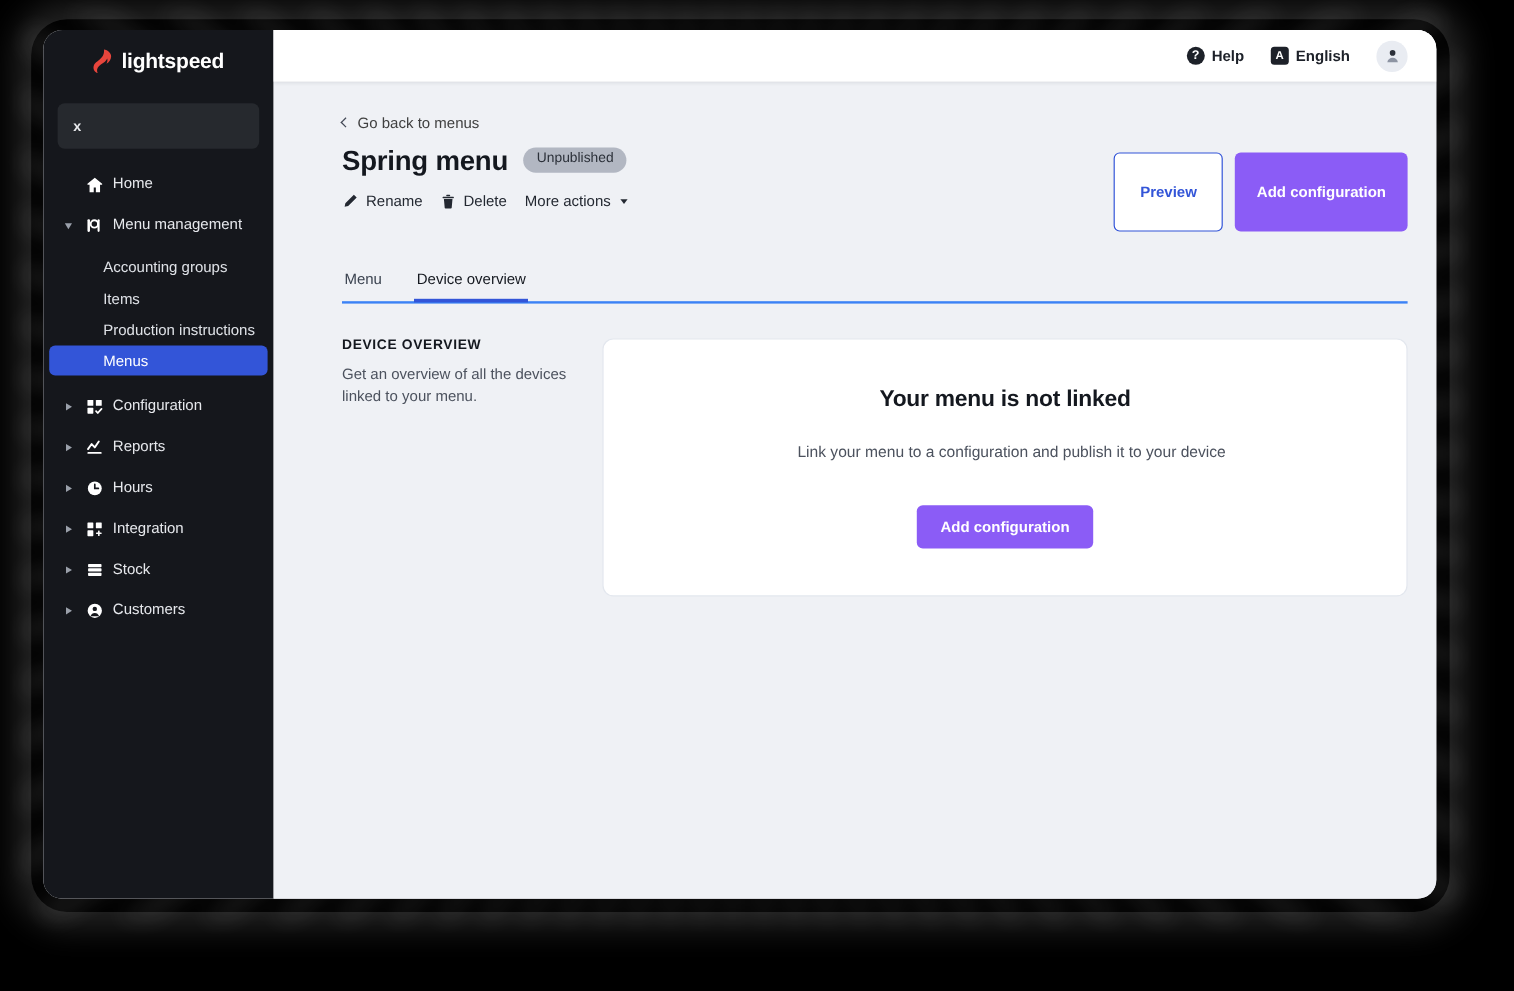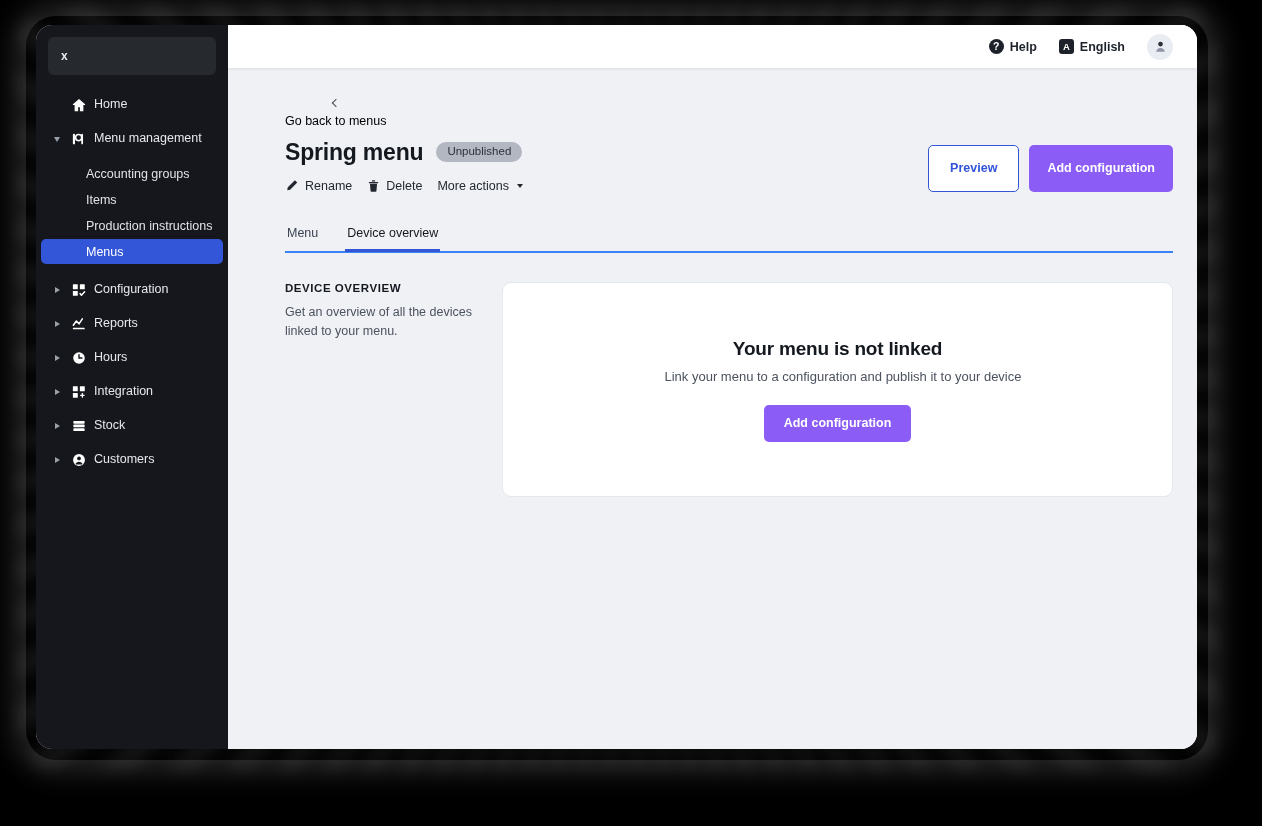--- a/index.html
+++ b/index.html
@@ -199,24 +199,23 @@
   .content {
     flex: 1;
     padding: 24px 24px 0 57px;
     overflow: hidden;
   }
   .backlink {
     display: inline-flex;
     align-items: center;
     gap: 7px;
     font-size: 12.5px;
-    color: #000000;
+    color: #404040;
     cursor: pointer;
     margin-bottom: 11px;
-    flex-direction: column;
   }
   .backlink .chev {
     display: inline-block;
     width: 6px; height: 6px;
     border-left: 1.6px solid #414754;
     border-bottom: 1.6px solid #414754;
     transform: rotate(45deg);
     margin-bottom: 1px;
   }
 
@@ -283,21 +282,21 @@
     font-family: inherit;
     font-size: 12.5px;
     font-weight: 700;
     cursor: pointer;
     line-height: 1;
   }
   .btn-outline {
     background: #ffffff;
     color: #3355d8;
     border: 1.5px solid #3355d8;
-    padding: 16px 21px;
+    padding: 26px 21px;
   }
   .btn-primary {
     background: #8b5cf6;
     color: #ffffff;
     padding: 11px 18px;
   }
 
   .tabs {
     display: flex;
     gap: 25px;
@@ -341,21 +340,21 @@
   .card {
     flex: 1;
     background: #ffffff;
     border: 1px solid #e3e7ee;
     border-radius: 9px;
     height: 215px;
     display: flex;
     flex-direction: column;
     align-items: center;
     justify-content: center;
-    gap: 0;
+    gap: 16px;
   }
   .card h3 {
     font-size: 19px;
     font-weight: 700;
     color: #14181f;
     letter-spacing: -.2px;
   }
   .card p {
     font-size: 13px;
     color: #4c525e;
@@ -368,20 +367,28 @@
 <body>
 
 <div id="screen">
   <div class="glow"></div>
   <div class="glow2"></div>
 
   <div id="window">
 
     <div id="sidebar">
 
+      <div class="brand">
+        <span class="brand-flame">
+          <svg width="17" height="20" viewBox="0 0 17 20">
+            <path d="M9.6 0C9.6 0 10.4 3.4 8 6.6 5.6 9.8 2.2 10.8 1.2 13.6c-1 2.8.6 5.6 3.2 6.3-1-1.9-.6-3.9 1-5.6 2.6-2.8 5.4-3.2 7-6.6.3 1.6.1 3-.7 4.4 2.2-1 3.8-3.3 3.9-6C15.7 3.2 12.9.7 9.6 0z" fill="#e8453c"></path>
+          </svg>
+        </span>
+        <span class="brand-text">lightspeed</span>
+      </div>
 
       <div class="search-box">
         <span class="val">x</span>
       </div>
 
       <div class="nav">
 
         <div class="nav-item">
           <span class="caret"></span>
           <span class="nav-icon">

